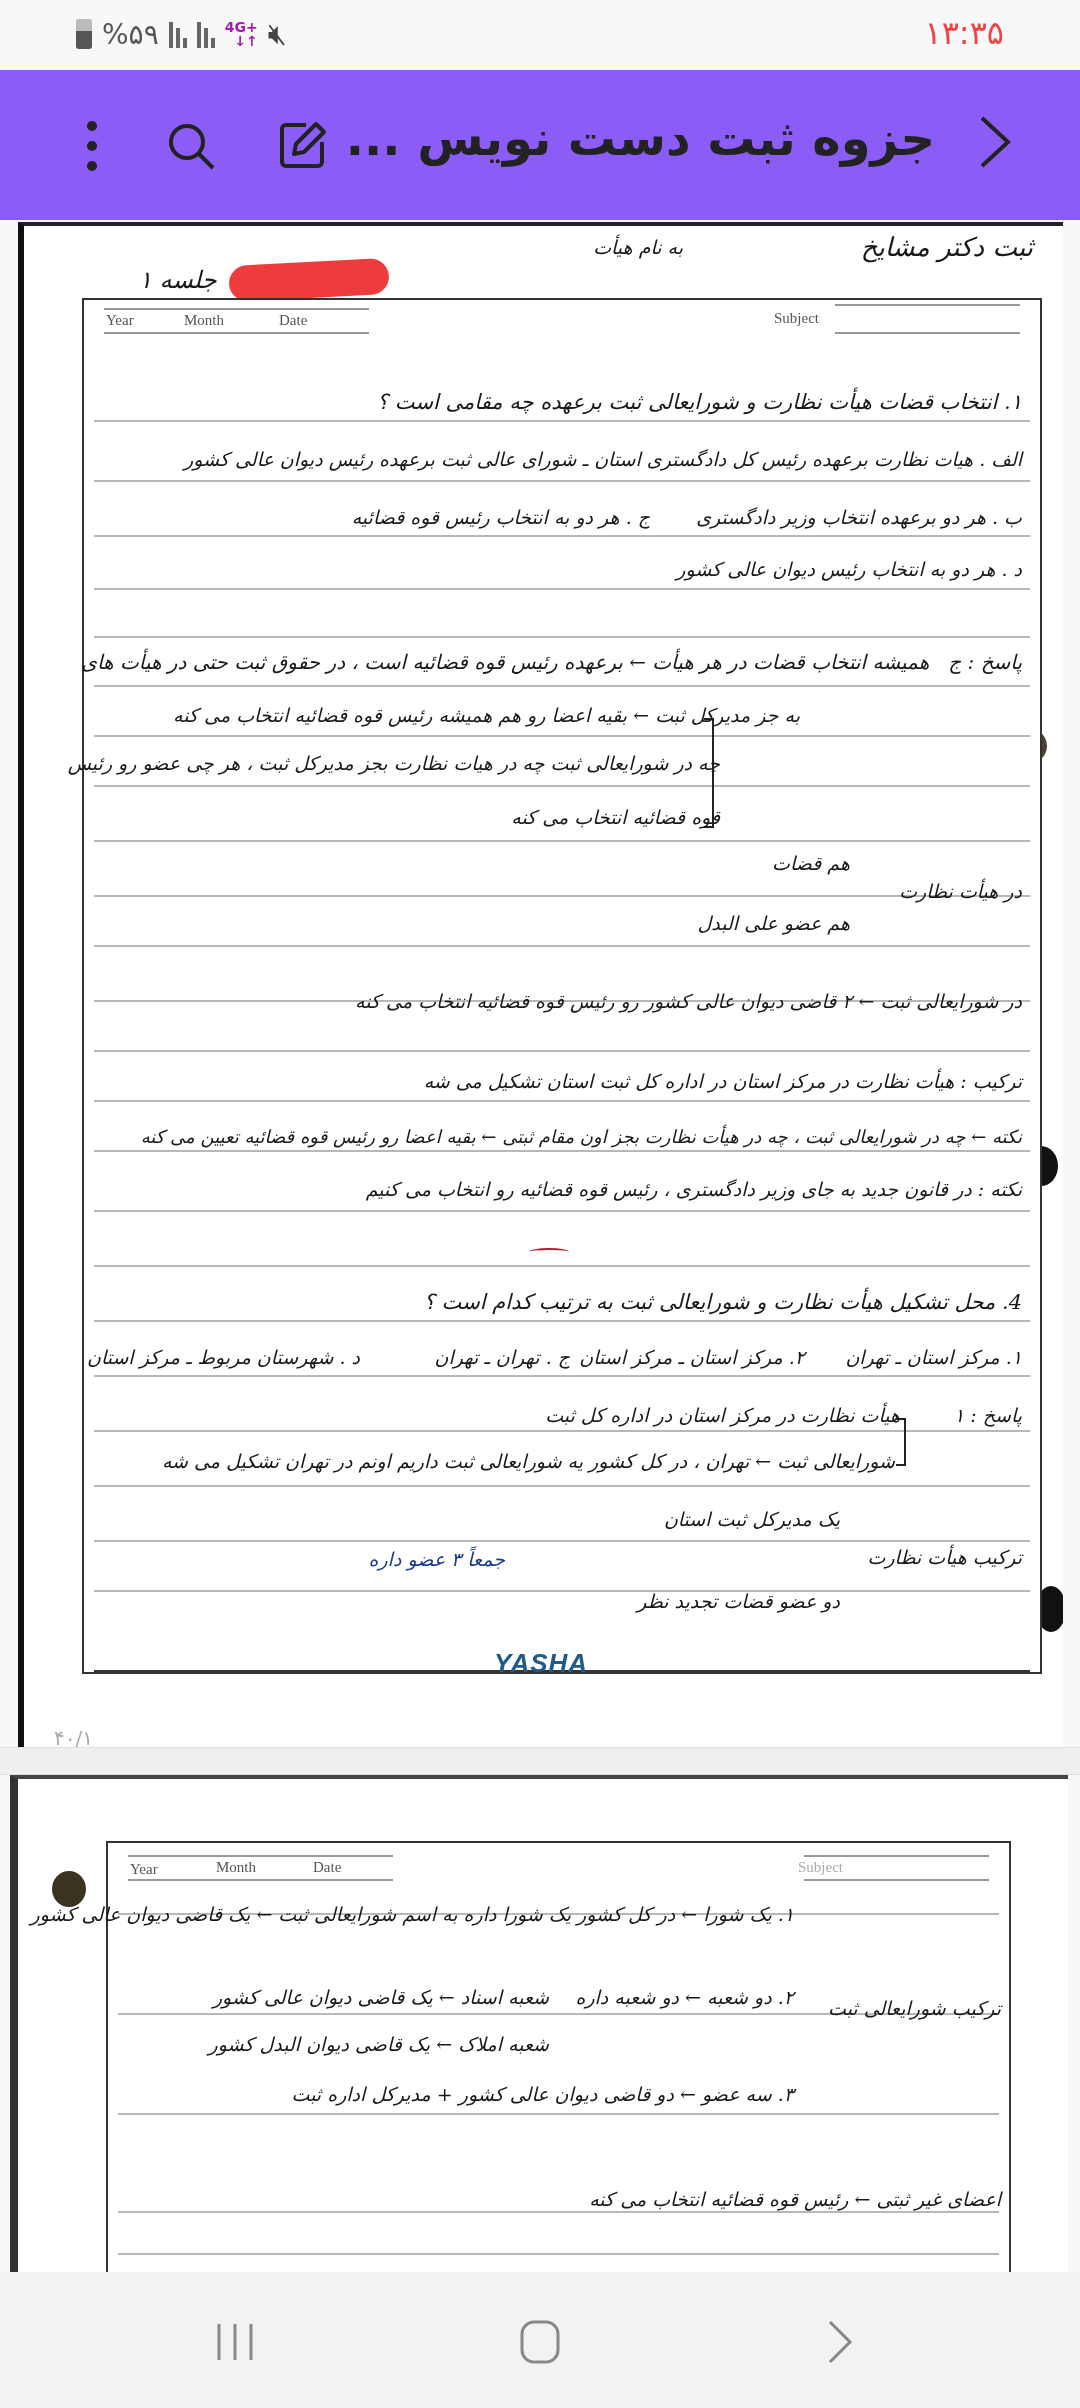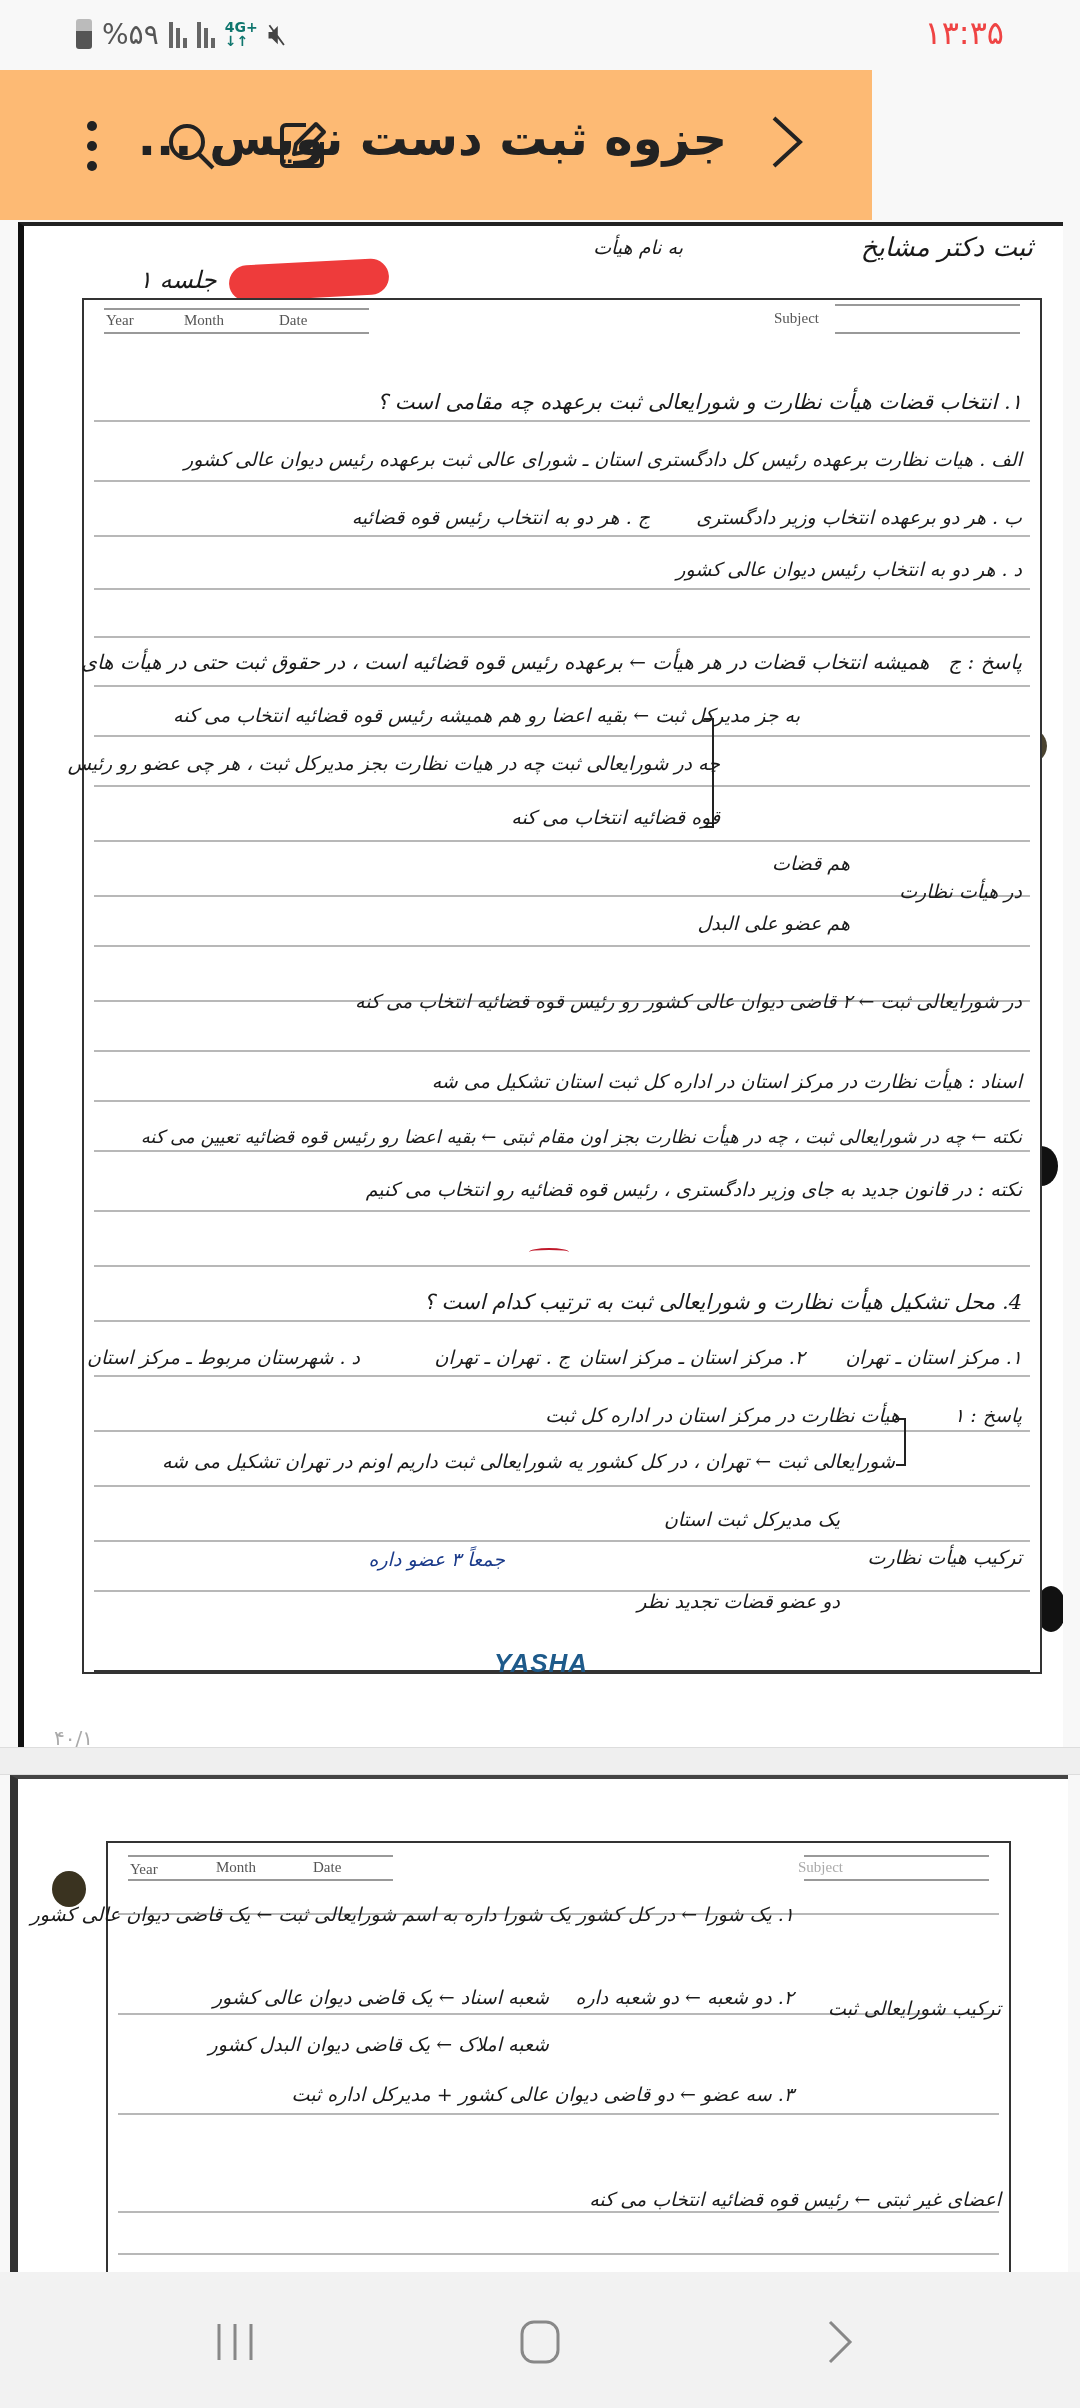--- a/index.html
+++ b/index.html
@@ -2,25 +2,25 @@
 <html><head>
 <meta charset="utf-8">
 <style>
   * { box-sizing: border-box; margin: 0; padding: 0; }
   html, body { width: 1080px; height: 2408px; overflow: hidden; background: #f8f8f8; font-family: "DejaVu Sans", sans-serif; }
   .statusbar { position: absolute; top: 0; left: 0; width: 1080px; height: 70px; background: #f8f8f8; color: #555; }
   .sb-left { position: absolute; left: 76px; top: 16px; display: flex; align-items: center; gap: 10px; font-size: 28px; color: #555; }
   .battery { width: 16px; height: 30px; border-radius: 3px; background: linear-gradient(#bbb 0 40%, #555 40% 100%); }
   .signal { display: inline-flex; align-items: flex-end; gap: 3px; height: 28px; }
   .signal i { display: block; width: 4px; background: #666; }
-  .net { font-size: 14px; line-height: 14px; text-align: left; color: #0f766e; font-weight: bold; }
+  .net { font-size: 14px; line-height: 14px; text-align: right; color: #a21caf; font-weight: bold; }
   .mute { font-size: 30px; color: #444; }
   .sb-time { position: absolute; right: 76px; top: 14px; font-size: 32px; color: #ef4444; }
 
-  .appbar { position: absolute; top: 70px; left: 0; width: 872px; height: 150px; background: #fdba74; }
+  .appbar { position: absolute; top: 70px; left: 0; width: 1080px; height: 150px; background: #8b5cf6; }
   .appbar .title { position: absolute; right: 145px; top: 40px; font-size: 48px; font-weight: bold; color: #222; direction: rtl; font-family: "DejaVu Sans", sans-serif; }
   .appbar .back { position: absolute; right: 60px; top: 42px; width: 50px; height: 60px; }
   .appbar .edit { position: absolute; left: 278px; top: 50px; width: 50px; height: 50px; }
   .appbar .search { position: absolute; left: 165px; top: 50px; width: 52px; height: 52px; }
   .appbar .more { position: absolute; left: 82px; top: 48px; width: 20px; height: 56px; }
 
   .page { position: absolute; background: #fff; overflow: hidden; }
   .page1 { left: 18px; top: 222px; width: 1045px; height: 1525px; border-left: 6px solid #111; border-top: 4px solid #222; }
   .page2 { left: 10px; top: 1775px; width: 1058px; height: 500px; border-left: 8px solid #333; border-top: 4px solid #444; }
   .sheet { position: absolute; border: 2px solid #333; background: #fff; }
@@ -139,21 +139,21 @@
     <div class="hw" style="right:18px; top:350px; font-size:20px;"><span>پاسخ : ج</span>&nbsp;&nbsp;&nbsp;<span>همیشه انتخاب قضات در هر هیأت ← برعهده رئیس قوه قضائیه است ، در حقوق ثبت حتی در هیأت های</span></div>
     <div class="brace" style="left:620px; top:418px; width:10px; height:110px; border-left:none;"></div>
     <div class="hw small" style="right:320px; top:452px;">چه در شورایعالی ثبت چه در هیات نظارت بجز مدیرکل ثبت ، هر چی عضو رو رئیس</div>
     <div class="hw small" style="right:320px; top:506px;">قوه قضائیه انتخاب می کنه</div>
 
     <div class="hw small" style="right:18px; top:580px;">در هیأت نظارت</div>
     <div class="hw small" style="right:190px; top:552px;">هم قضات</div>
     <div class="hw small" style="right:190px; top:612px;">هم عضو علی البدل</div>
 
     <div class="hw small" style="right:18px; top:690px;">در شورایعالی ثبت ← ۲ قاضی دیوان عالی کشور رو رئیس قوه قضائیه انتخاب می کنه</div>
-    <div class="hw small" style="right:18px; top:770px;">اسناد : هیأت نظارت در مرکز استان در اداره کل ثبت استان تشکیل می شه</div>
+    <div class="hw small" style="right:18px; top:770px;">ترکیب : هیأت نظارت در مرکز استان در اداره کل ثبت استان تشکیل می شه</div>
     <div class="hw small" style="right:18px; top:826px; font-size:18px;">نکته ← چه در شورایعالی ثبت ، چه در هیأت نظارت بجز اون مقام ثبتی ← بقیه اعضا رو رئیس قوه قضائیه تعیین می کنه</div>
     <div class="hw small" style="right:18px; top:878px;">نکته : در قانون جدید به جای وزیر دادگستری ، رئیس قوه قضائیه رو انتخاب می کنیم</div>
 
     <div style="position:absolute; left:445px; top:948px; width:40px; height:8px; border-top:2px solid #c0182a; border-radius:50%;"></div>
 
     <div class="hw" style="right:18px; top:990px;">4. محل تشکیل هیأت نظارت و شورایعالی ثبت به ترتیب کدام است ؟</div>
     <div class="hw small" style="right:18px; top:1046px;">۱. مرکز استان ـ تهران</div>
     <div class="hw small" style="right:235px; top:1046px;">۲. مرکز استان ـ مرکز استان</div>
     <div class="hw small" style="right:470px; top:1046px;">ج . تهران ـ تهران</div>
     <div class="hw small" style="right:680px; top:1046px;">د . شهرستان مربوط ـ مرکز استان</div>

